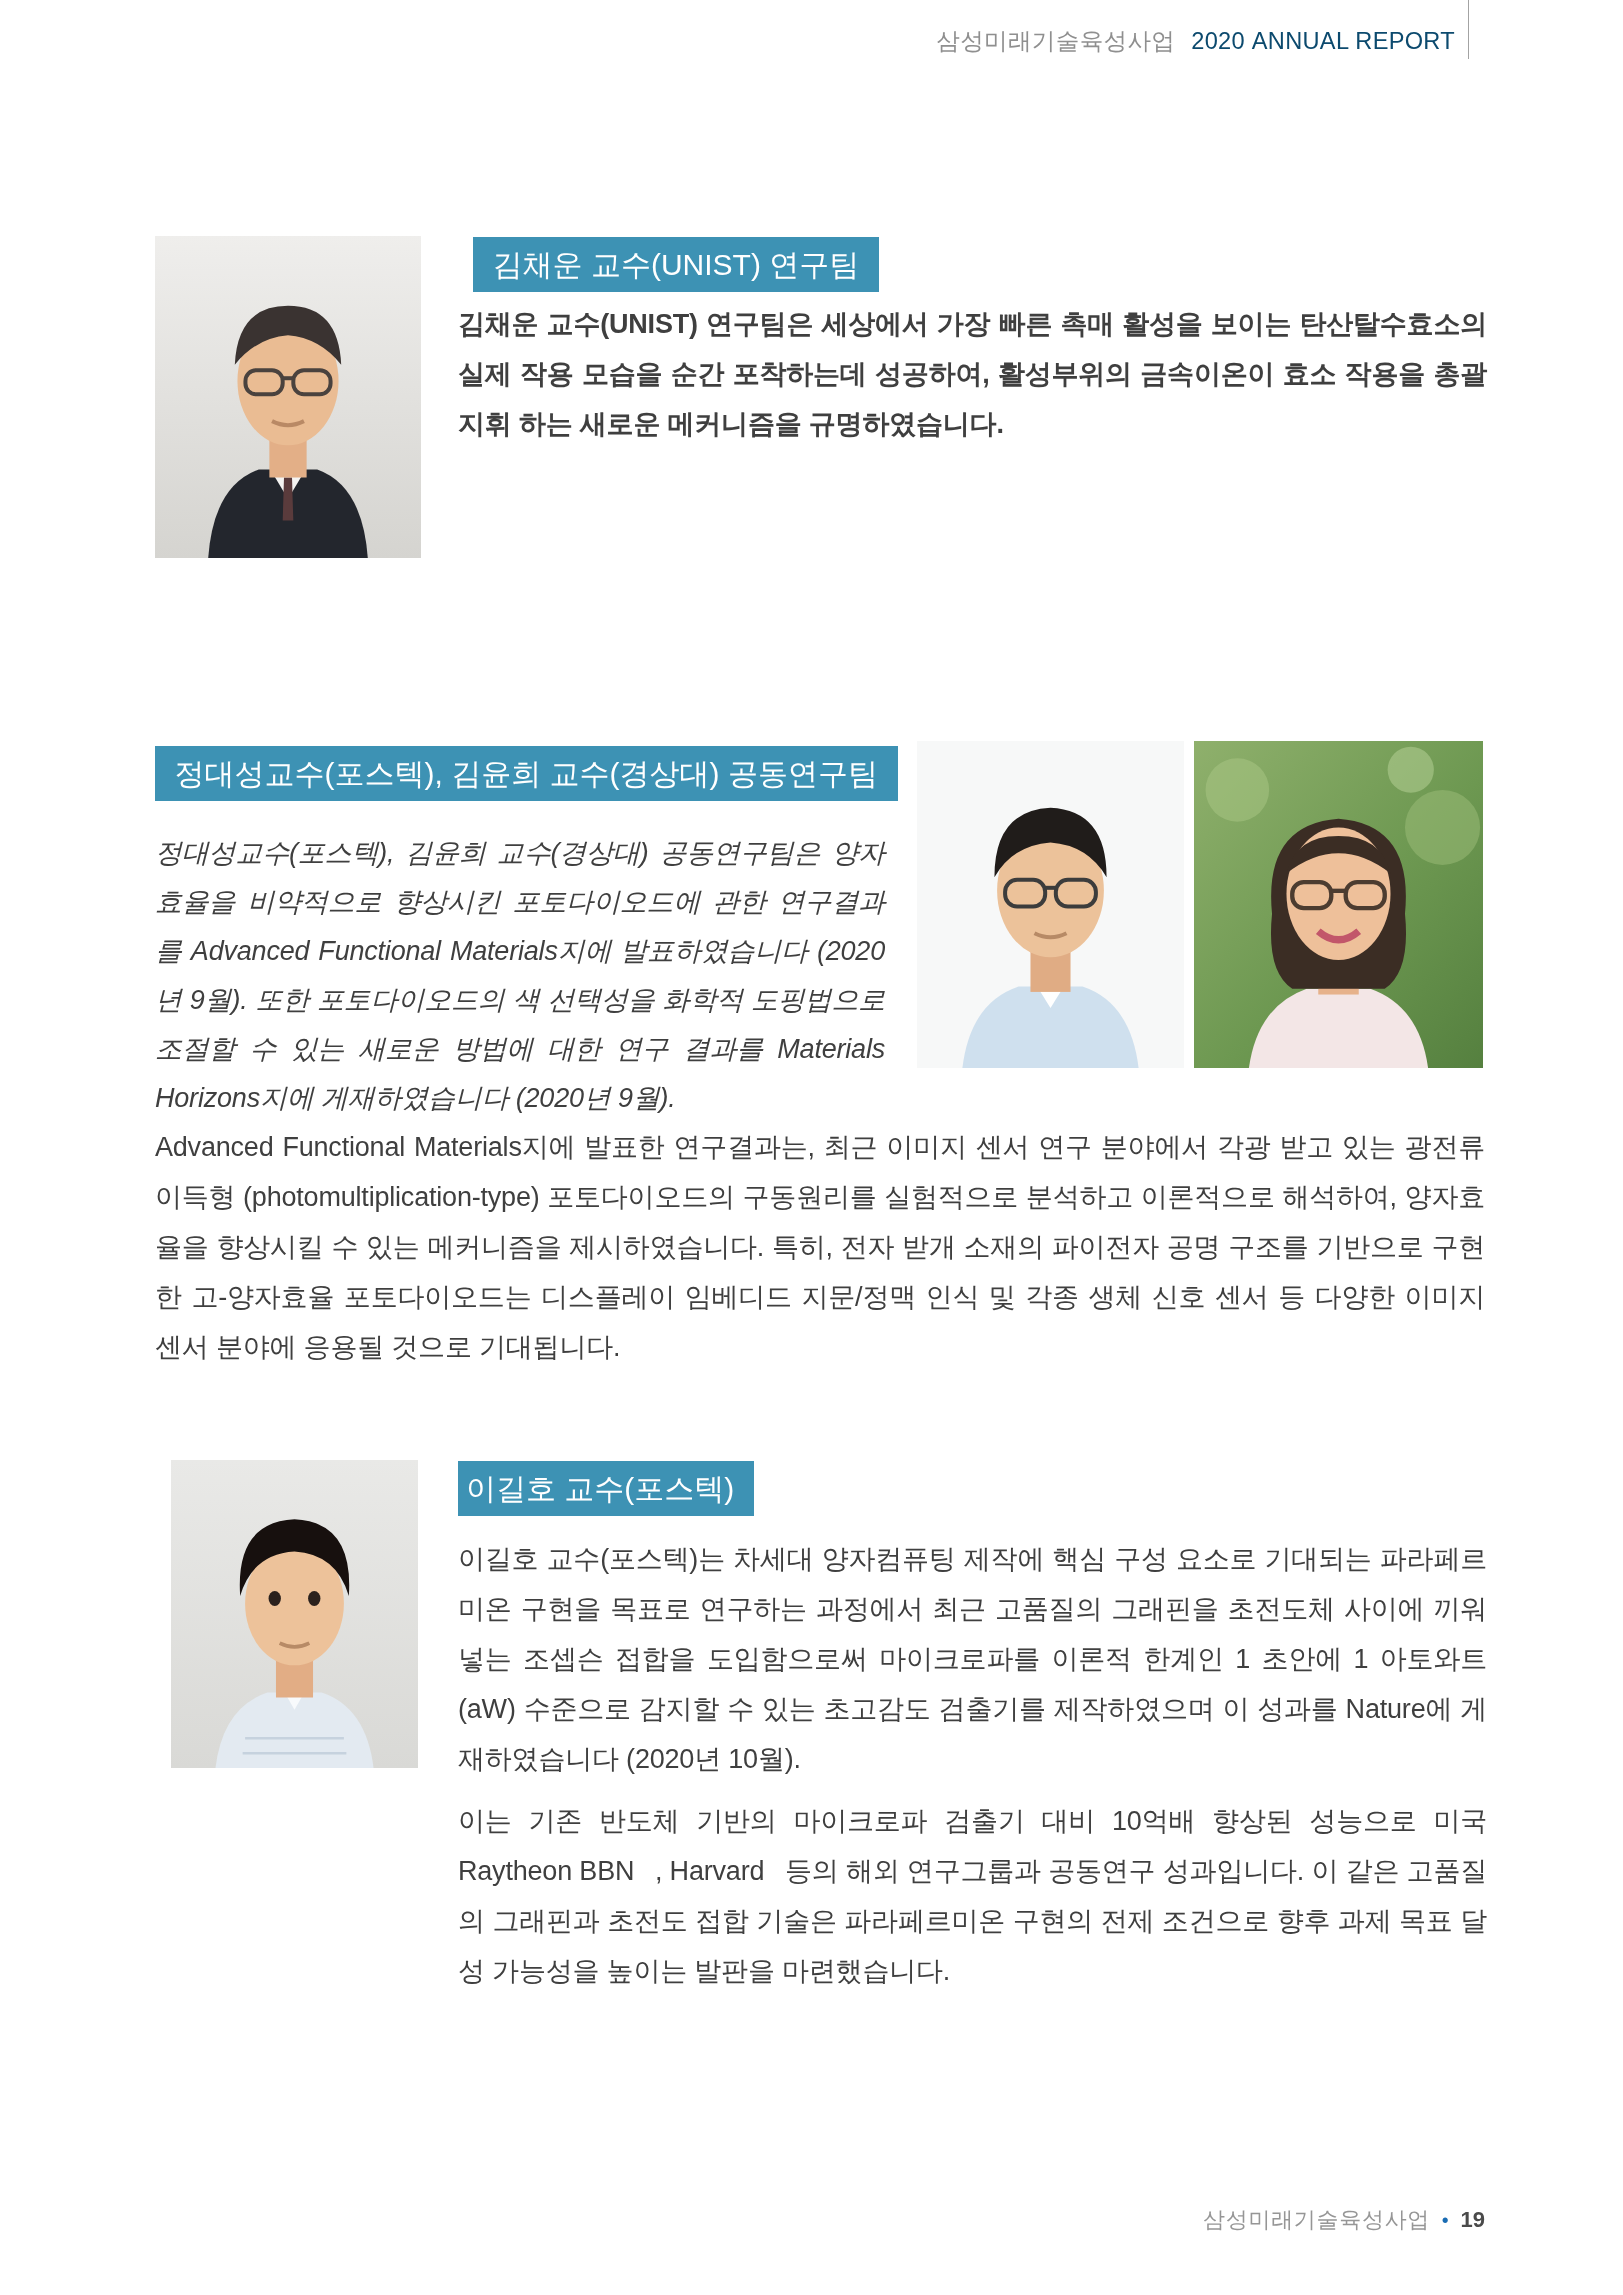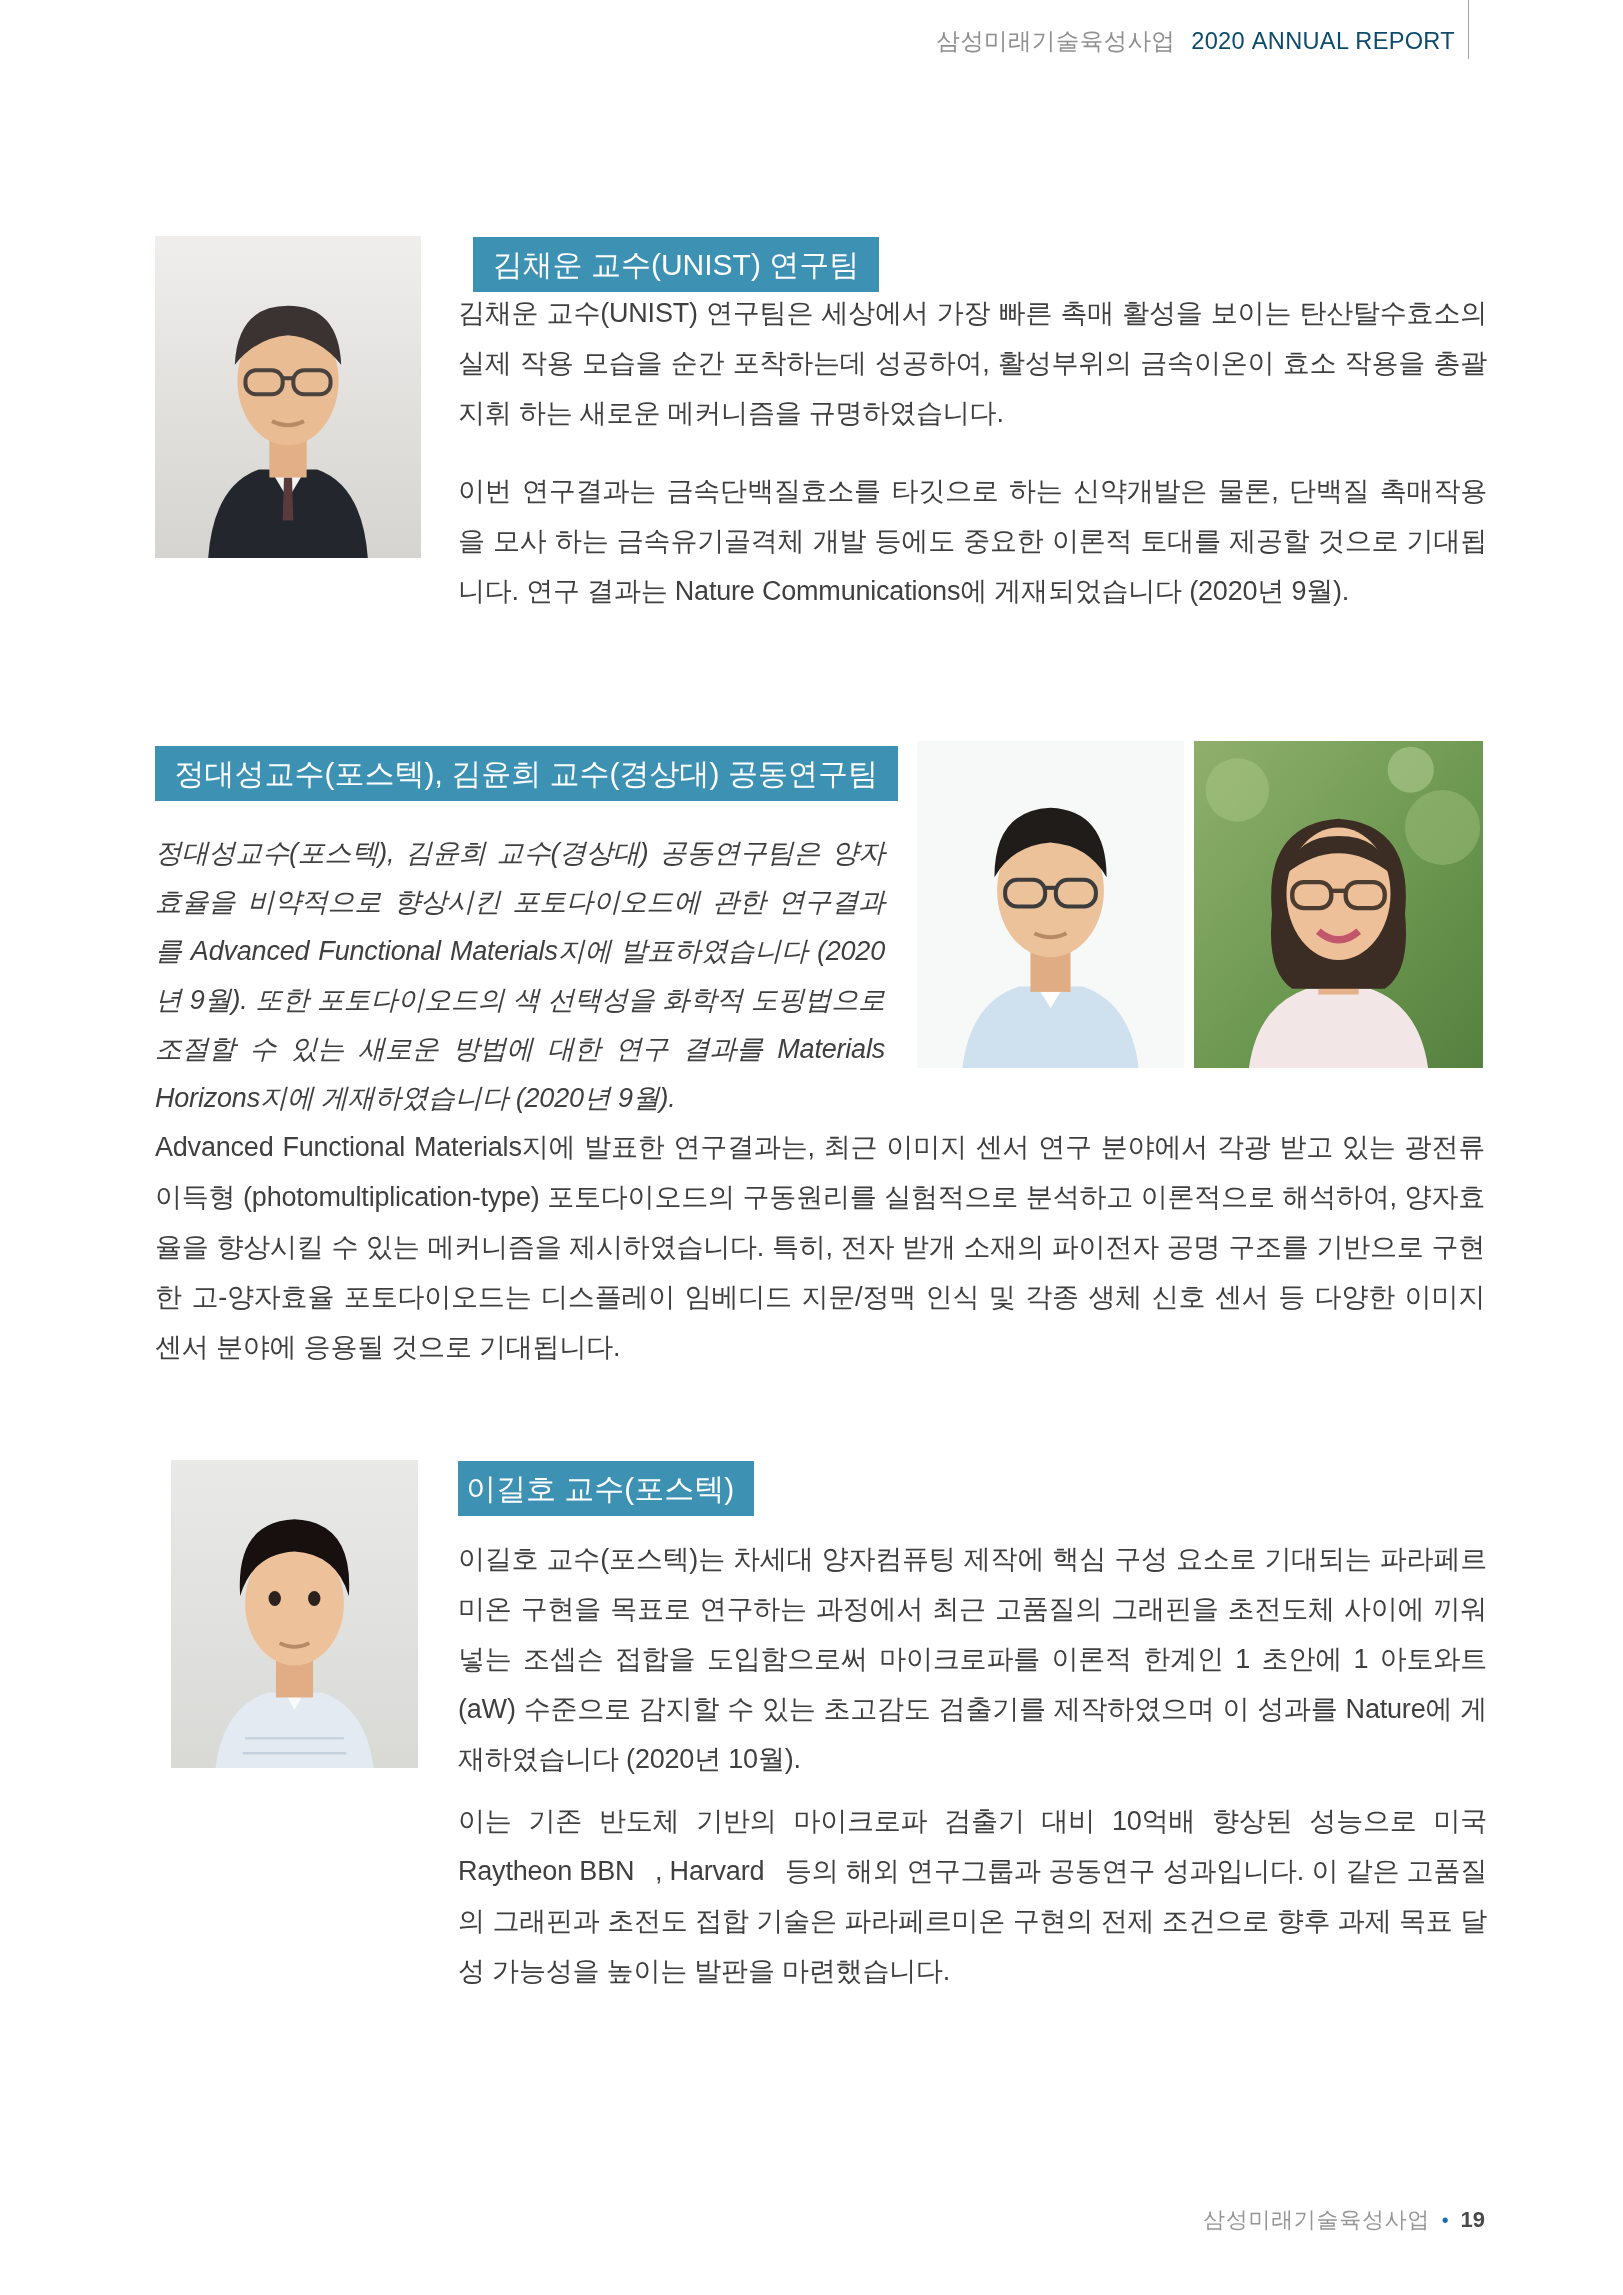--- a/index.html
+++ b/index.html
@@ -82,23 +82,22 @@
       <rect x="104" y="100" width="28" height="18" rx="8" fill="none" stroke="#4a423e" stroke-width="3"></rect>
       <line x1="96" y1="106" x2="104" y2="106" stroke="#4a423e" stroke-width="3"></line>
       <path d="M88 138 Q100 144 112 138" fill="none" stroke="#b98965" stroke-width="3"></path>
     </svg>
   </div>
 
   <div class="banner" style="left:458px;top:237px;margin-left:15px;">
     <span>김채운 교수(UNIST) 연구팀</span>
   </div>
 
-  <div class="para" style="left:458px;top:288px;width:1029px;">김채운 교수(UNIST) 연구팀은 세상에서 가장 빠른 촉매 활성을 보이는 탄산탈수효소의 실제 작용 모습을 순간 포착하는데 성공하여, 활성부위의 금속이온이 효소 작용을 총괄 지휘 하는 새로운 메커니즘을 규명하였습니다.</div>
+  <div class="para" style="left:458px;top:299px;width:1029px;font-weight:bold;">김채운 교수(UNIST) 연구팀은 세상에서 가장 빠른 촉매 활성을 보이는 탄산탈수효소의 실제 작용 모습을 순간 포착하는데 성공하여, 활성부위의 금속이온이 효소 작용을 총괄 지휘 하는 새로운 메커니즘을 규명하였습니다.</div>
 
-  <div class="para" style="left:458px;top:466px;width:1029px;">이번 연구결과는 금속단백질효소를 타깃으로 하는 신약개발은 물론, 단백질 촉매작용을 모사 하는 금속유기골격체 개발 등에도 중요한 이론적 토대를 제공할 것으로 기대됩니다. 연구 결과는 Nature Communications에 게재되었습니다 (2020년 9월).</div>
 
   <div class="banner" style="left:155px;top:746px;">
     <span>정대성교수(포스텍), 김윤희 교수(경상대) 공동연구팀</span>
   </div>
 
   <div class="para tight" style="left:155px;top:829px;width:730px;">정대성교수(포스텍), 김윤희 교수(경상대) 공동연구팀은 양자 효율을 비약적으로 향상시킨 포토다이오드에 관한 연구결과를 Advanced Functional Materials지에 발표하였습니다 (2020년 9월). 또한 포토다이오드의 색 선택성을 화학적 도핑법으로 조절할 수 있는 새로운 방법에 대한 연구 결과를 Materials Horizons지에 게재하였습니다 (2020년 9월).</div>
 
   <div class="photo" style="left:917px;top:741px;width:267px;height:327px;">
     <svg viewBox="0 0 200 245" preserveAspectRatio="none">
       <rect width="200" height="245" fill="#f7f8f8"></rect>

